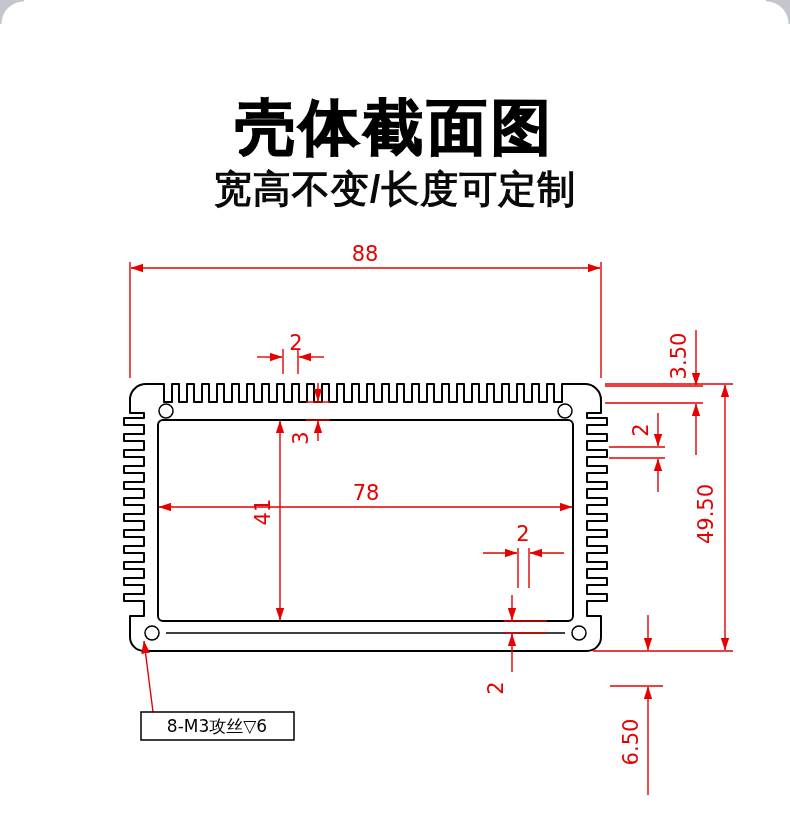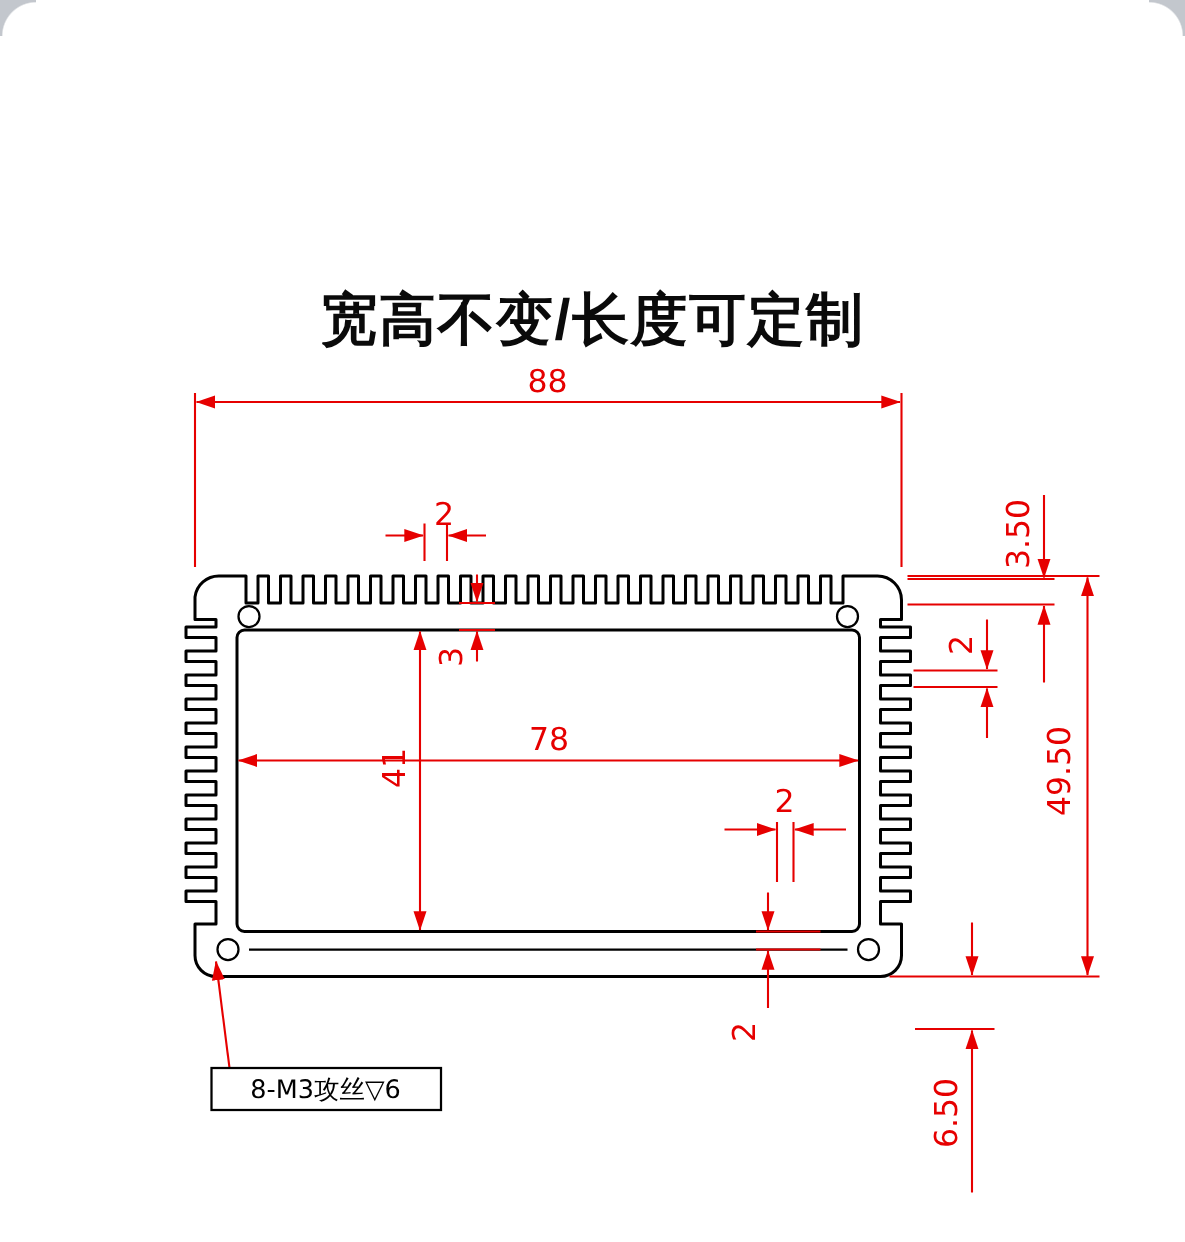--- a/index.html
+++ b/index.html
@@ -1,36 +1,37 @@
 <!DOCTYPE html>
 <html><head>
 <meta charset="utf-8">
 <style>
   html,body{margin:0;padding:0;background:#fff;}
   .page{position:relative;width:790px;height:828px;background:#fff;overflow:hidden;
         font-family:"Liberation Sans","DejaVu Sans",sans-serif;}
   .title{position:absolute;top:88px;left:0;width:100%;text-align:center;
          font-size:60px;font-weight:900;color:#000;letter-spacing:4px;-webkit-text-stroke:1.5px #000;}
-  .subtitle{position:absolute;top:188px;left:0;width:100%;text-align:center;
+  .subtitle{position:absolute;top:164px;left:0;width:100%;text-align:center;
             font-size:38px;font-weight:600;color:#0a0a0a;letter-spacing:1px;}
   .drawing-svg{position:absolute;left:0;top:0;}
   .dimtxt{font-family:"DejaVu Sans","Liberation Sans",sans-serif;font-size:21px;fill:#e60000;stroke:none;}
   .notetxt{font-family:"DejaVu Sans","Liberation Sans",sans-serif;font-size:17px;fill:#000;stroke:none;}
   .corner-l{position:absolute;top:0;left:0;width:24px;height:24px;
             background:radial-gradient(circle at 24px 24px, rgba(0,0,0,0) 22px, #c3c7cd 23px);}
   .corner-r{position:absolute;top:0;right:0;width:24px;height:24px;
             background:radial-gradient(circle at 0px 24px, rgba(0,0,0,0) 22px, #c3c7cd 23px);}
 </style>
 </head>
 <body>
 
 <div class="page">
   <div class="corner-l"></div>
   <div class="corner-r"></div>
 
+  <div class="title">壳体截面图</div>
   <div class="subtitle">宽高不变/长度可定制</div>
 
   <svg class="drawing-svg" width="790" height="828" viewBox="0 0 790 828">
     <defs>
       <marker id="arrow" viewBox="0 0 12 8" refX="11.5" refY="4" markerWidth="13" markerHeight="9" orient="auto-start-reverse" markerUnits="userSpaceOnUse">
         <path d="M0,0 L12,4 L0,8 Z" fill="#e60000"></path>
       </marker>
     </defs>
 
     <g stroke="#000" stroke-width="2" fill="#fff" stroke-linejoin="round">

